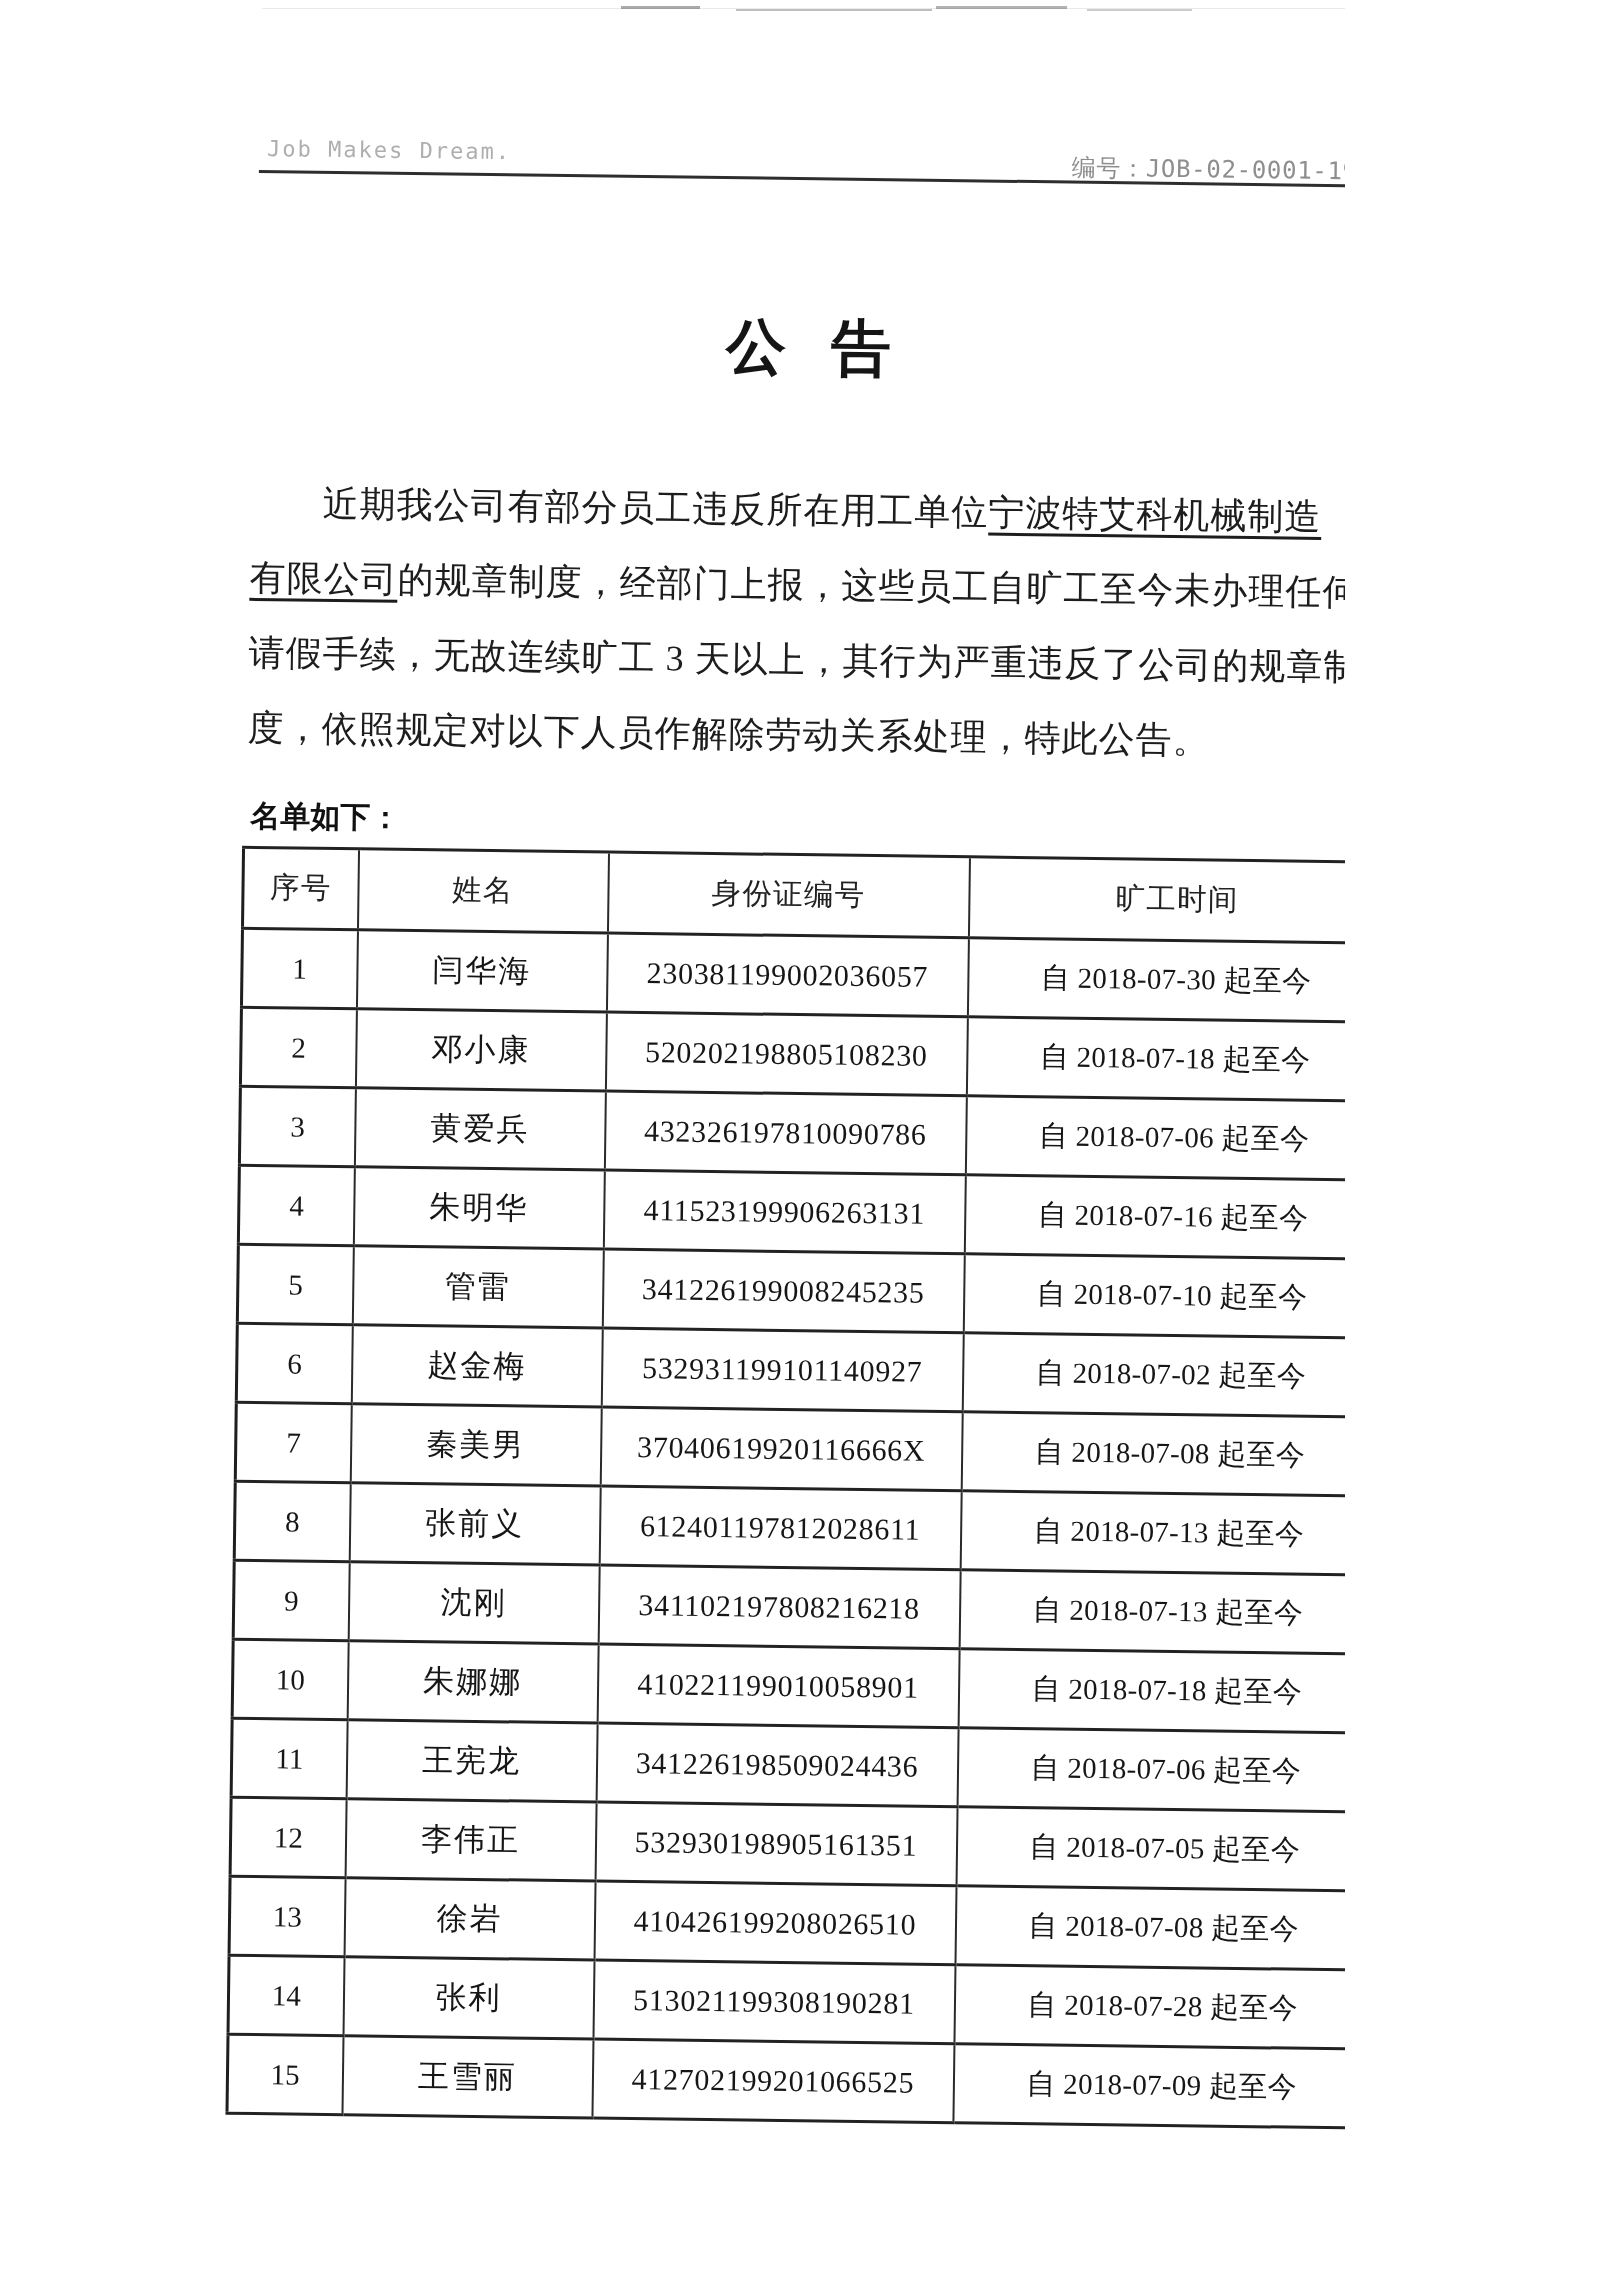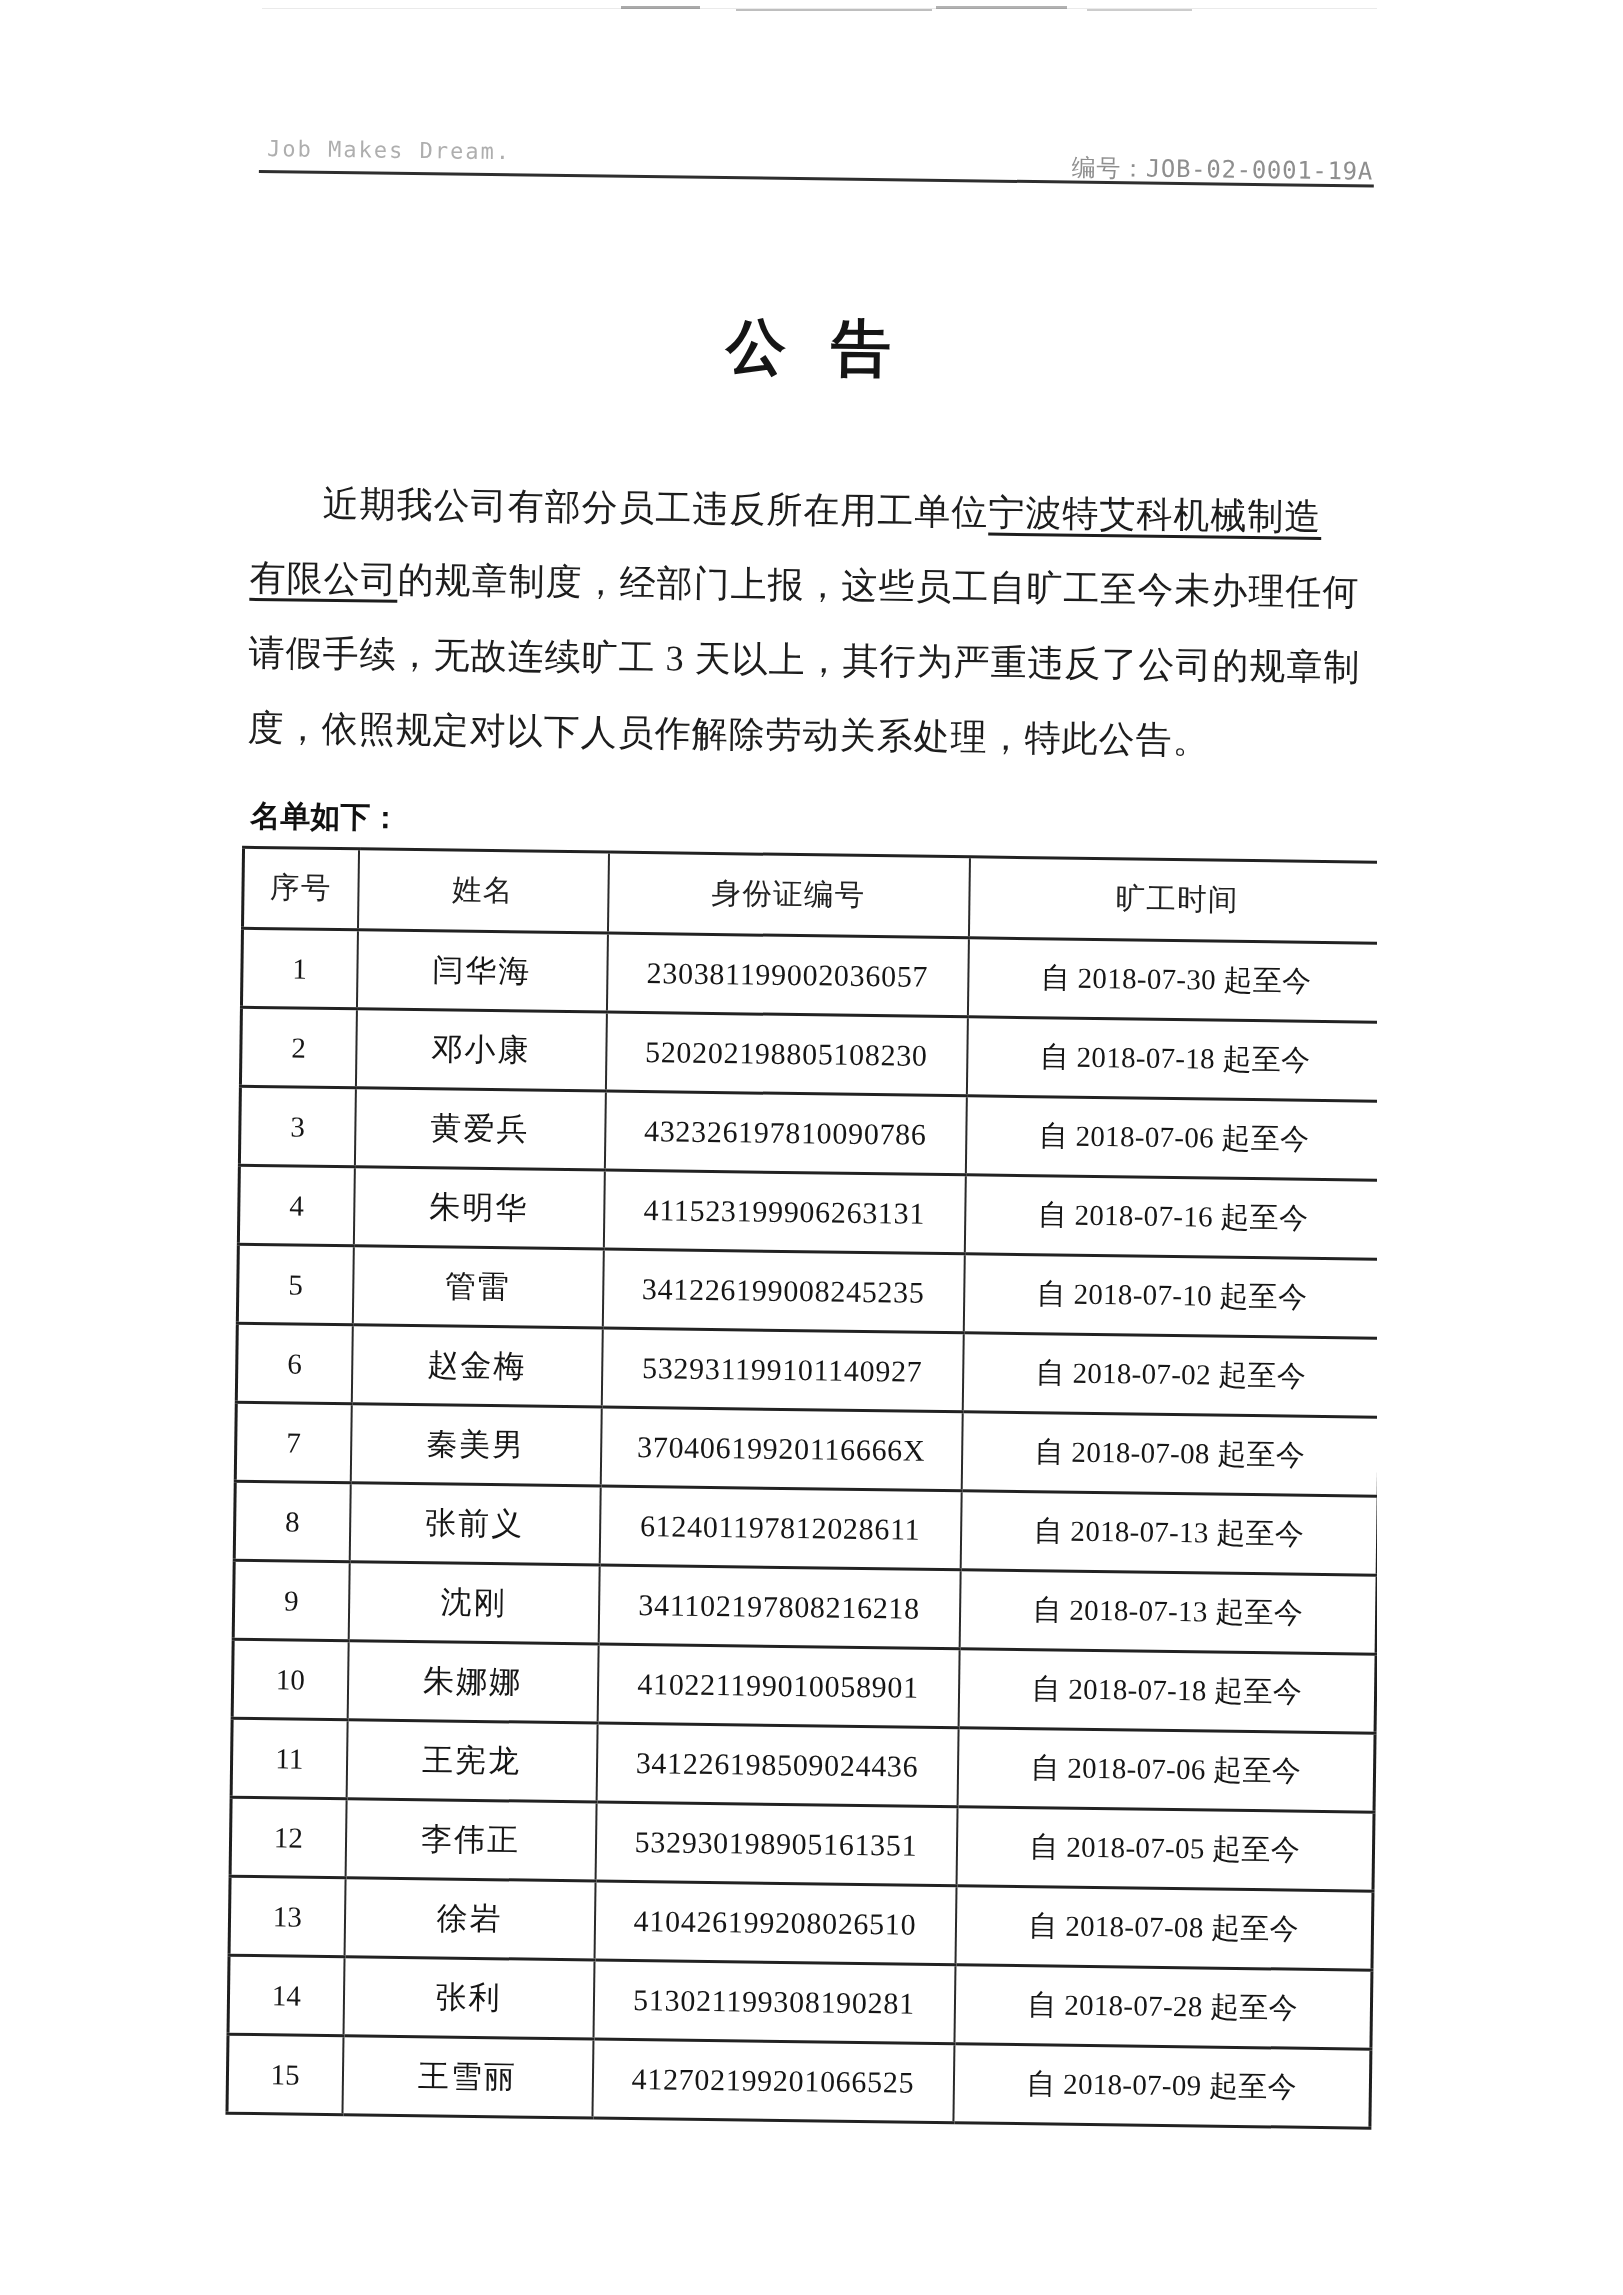--- a/index.html
+++ b/index.html
@@ -1,18 +1,18 @@
 <!DOCTYPE html>
 <html style="font-size:10.5px"><head>
 <meta charset="utf-8">
 <style>
   html,body{margin:0;padding:0;background:#ffffff;}
   .page{
     position:relative;width:1345px;height:2295px;background:#ffffff;overflow:hidden;
-    font-family:"Liberation Serif","DejaVu Serif",serif;color:#1d1d1d;padding-left:32px;
+    font-family:"Liberation Serif","DejaVu Serif",serif;color:#1d1d1d;
     --stamp:#de3a46;
   }
   .doc{position:absolute;left:0;top:0;width:1623px;height:2295px;
        transform:rotate(0.75deg);transform-origin:262px 164px;}
   
   .slogan{position:absolute;left:267px;top:136px;font-family:"DejaVu Sans Mono","Liberation Mono",monospace;
           font-size:22px;letter-spacing:2px;color:#a6a6a6;opacity:.9;}
   .docno{position:absolute;right:250px;top:141px;font-family:"DejaVu Sans Mono","Liberation Mono",monospace;
          font-size:24px;letter-spacing:0.7px;color:#8e8e8e;}
   .rule{position:absolute;left:259px;top:170px;width:1115px;height:3.3px;background:#2e2e2e;}

